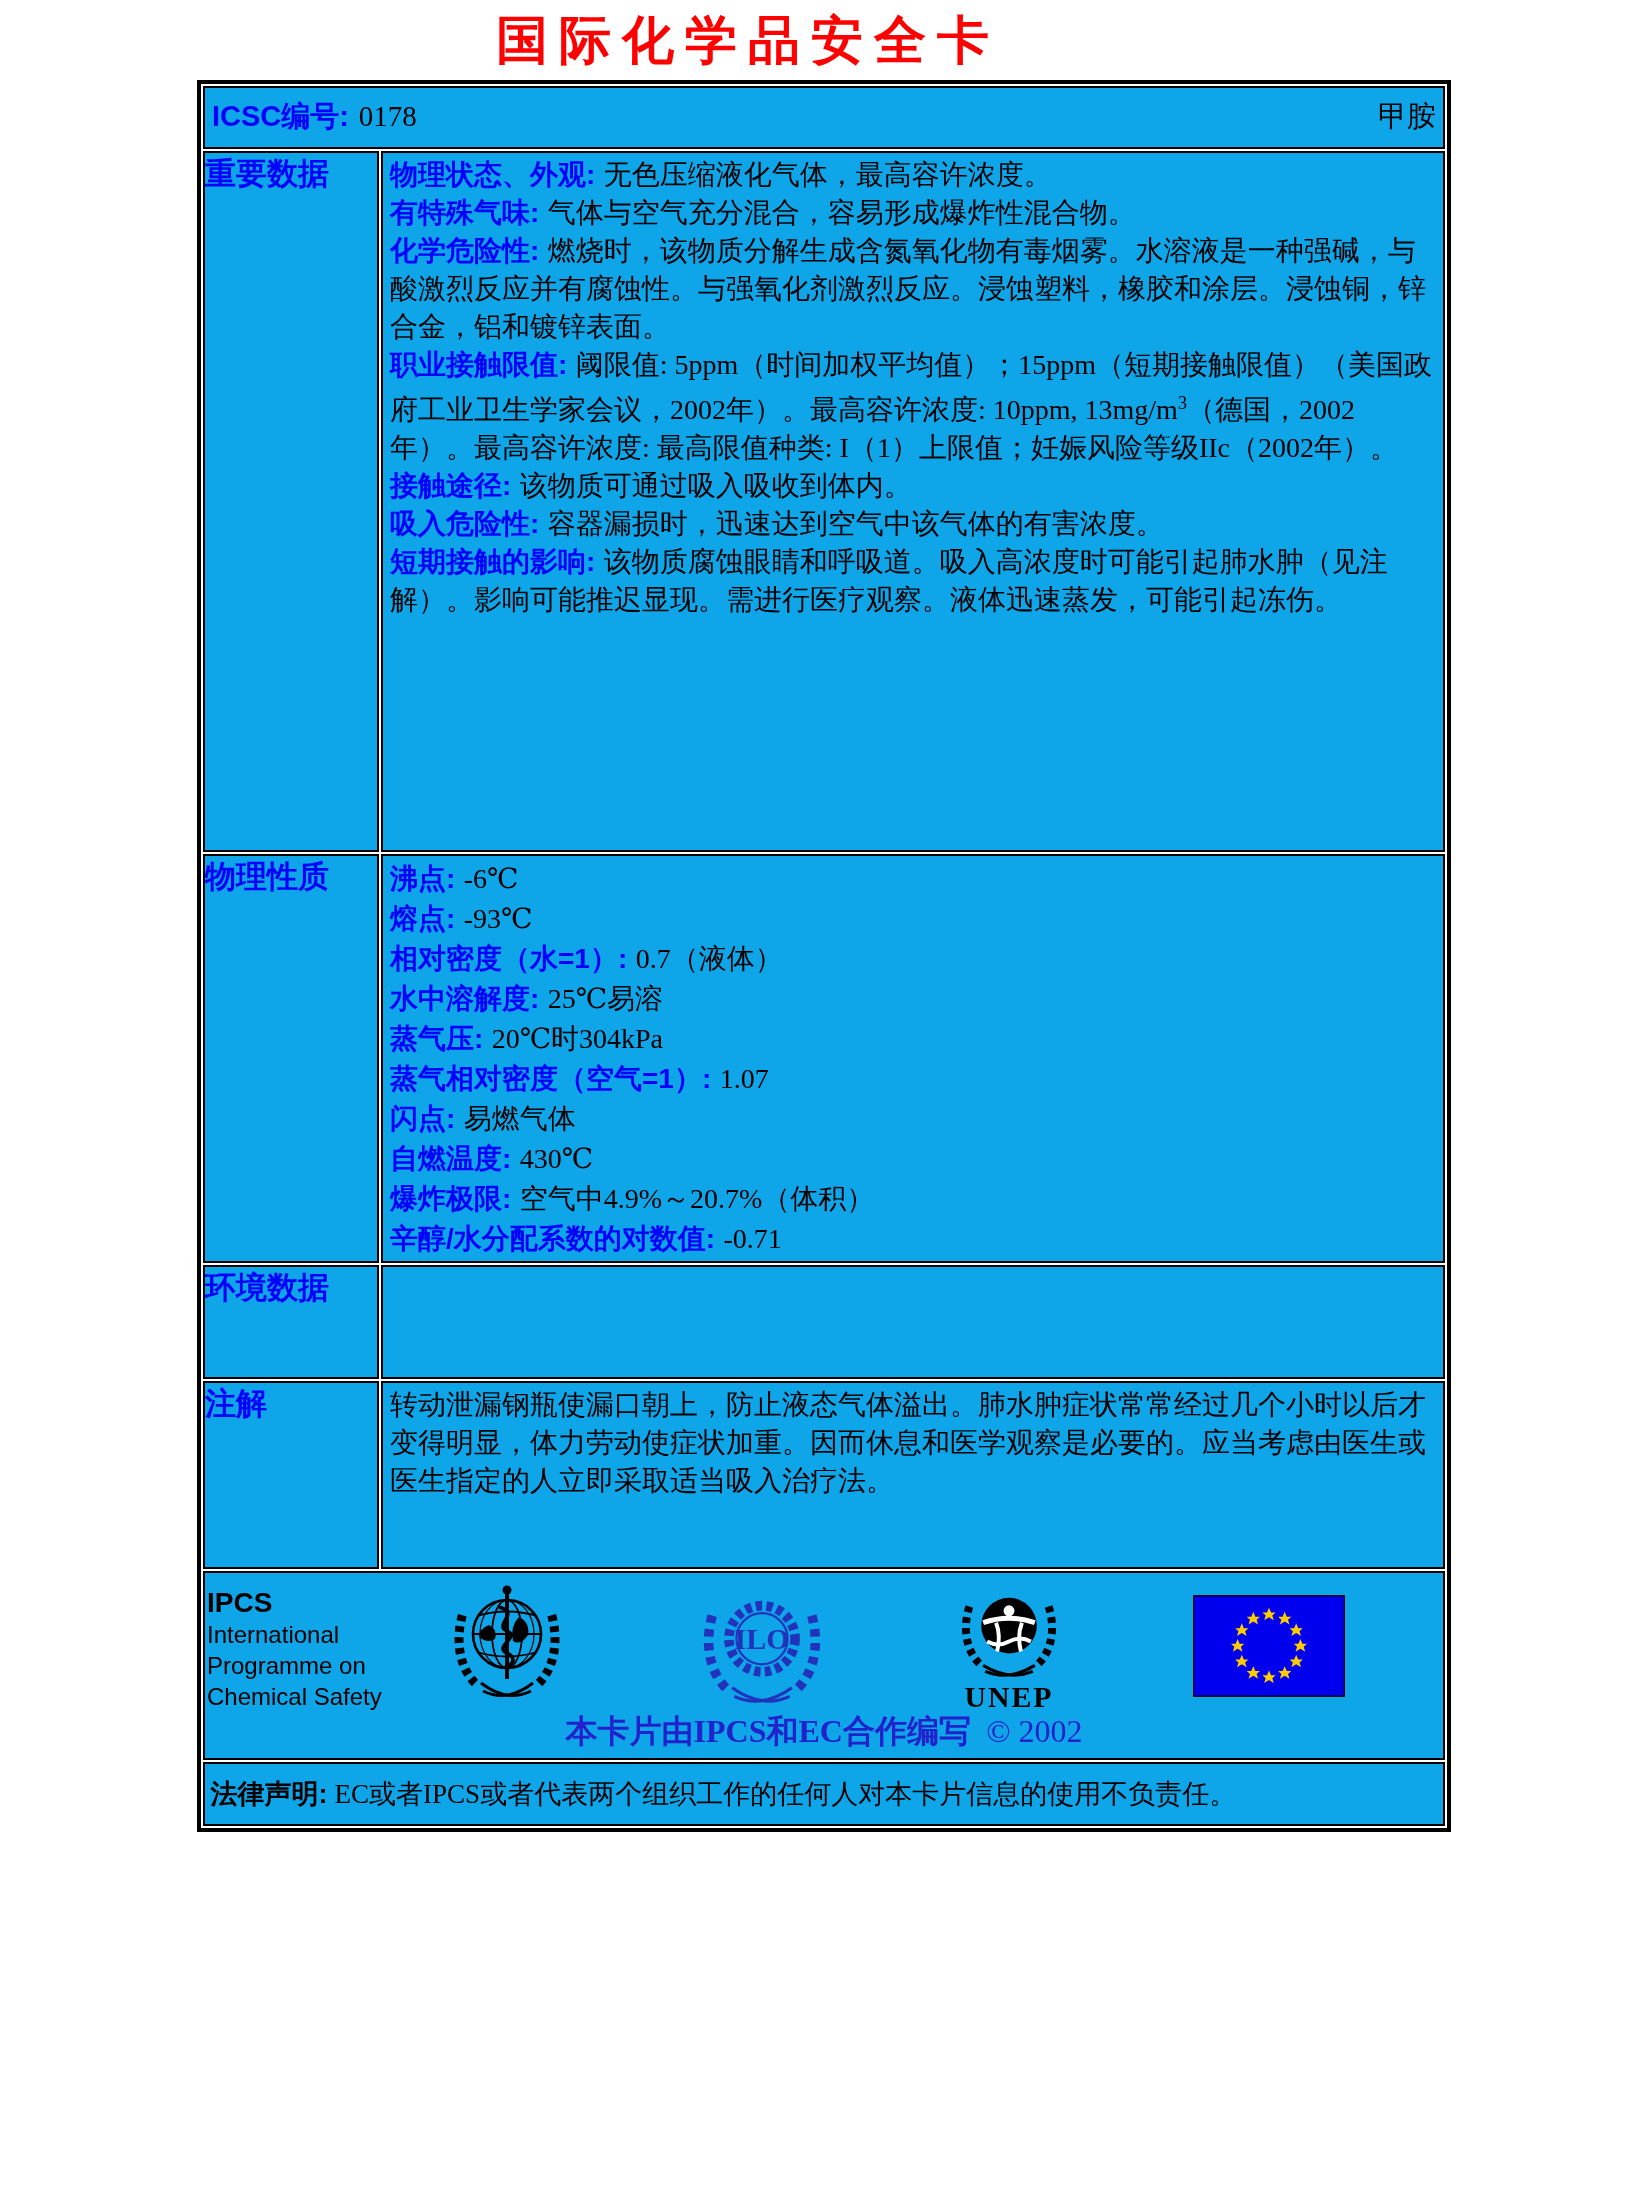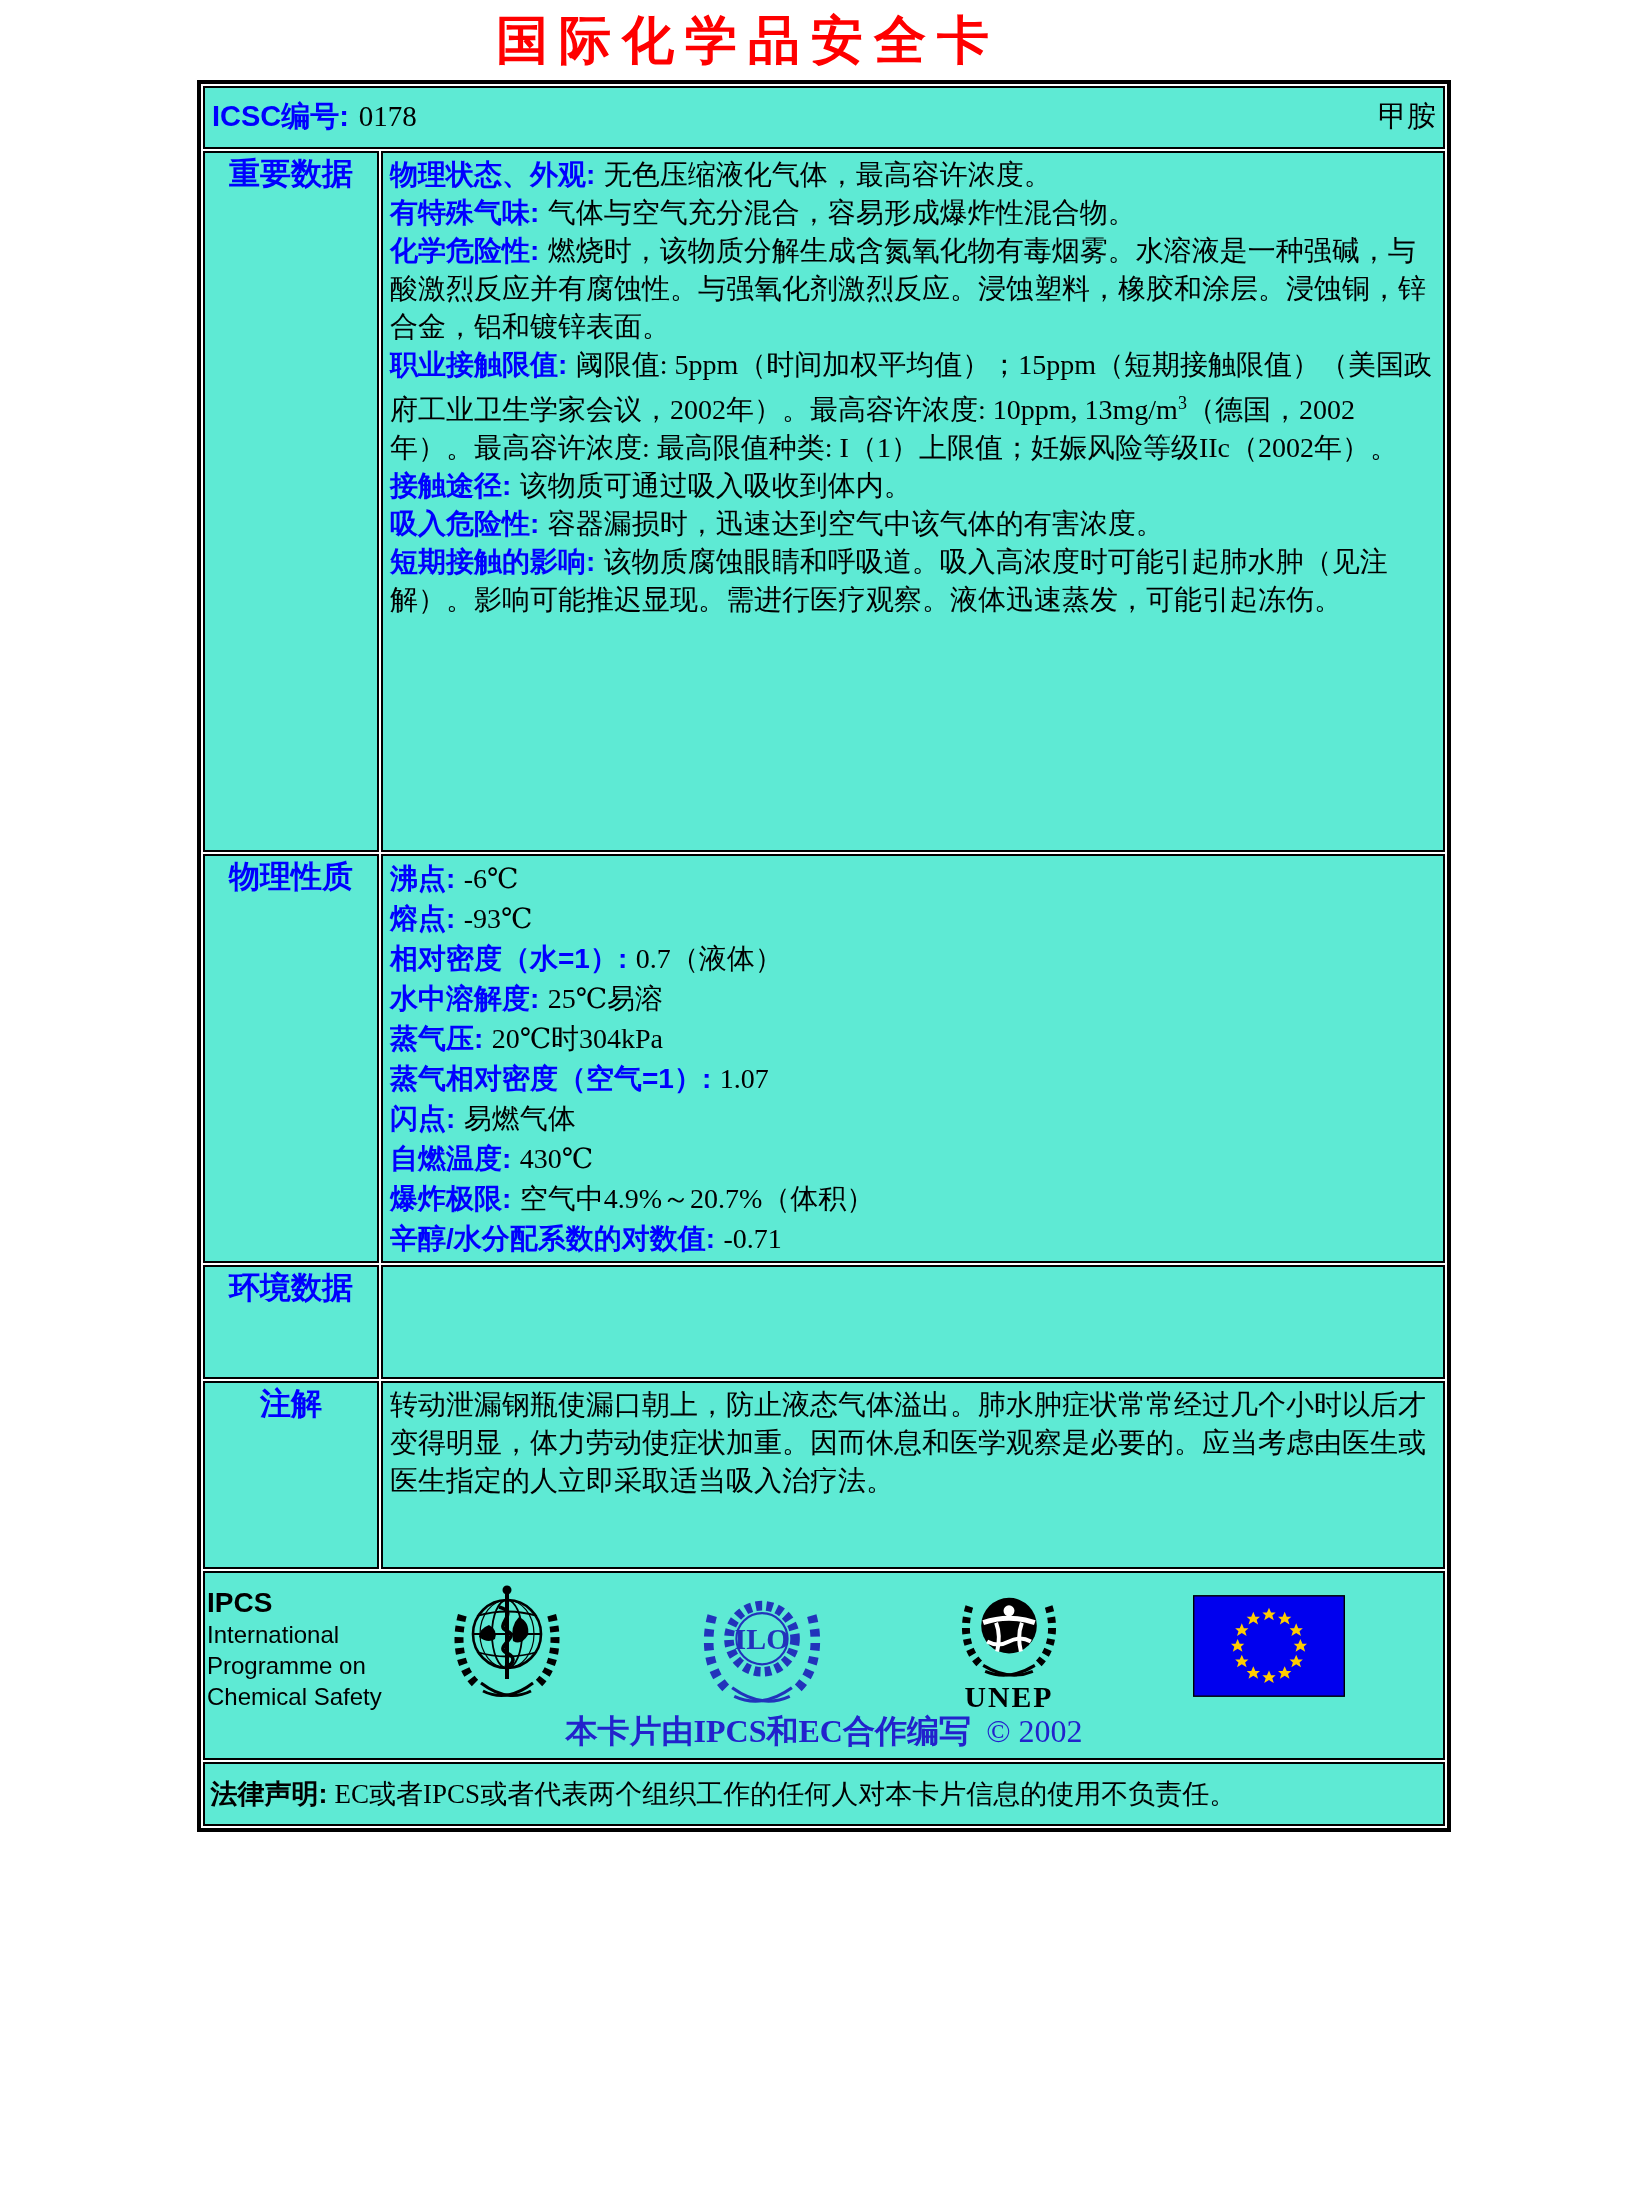--- a/index.html
+++ b/index.html
@@ -15,27 +15,27 @@
     font-size: 52px; line-height: 59px; letter-spacing: 11px;
     text-align: center; margin: 0 0 9.8px 0;
     font-family: "Liberation Serif", "DejaVu Serif", serif;
   }
 
   table.card {
     width: 1254px; table-layout: fixed;
     border-collapse: separate; border-spacing: 2.8px;
     border: 4.2px solid #000; background: #fff;
   }
-  table.card td { border: 2.1px solid #000; padding: 0; vertical-align: top; background:#5eead4; }
+  table.card td { border: 2.1px solid #000; padding: 0; vertical-align: top; background:#0ea5e9; }
   col.label-col { width: 176px; }
 
   .cellpad { box-sizing: border-box; padding: 2.8px 7px; }
 
   
-  td.label-cell { vertical-align: middle; text-align: center; }
+  td.label-cell { vertical-align: middle; }
   .row-label {
     color: var(--label_blue); font-weight: bold; font-size: 31px;
     font-family: "Liberation Sans", "DejaVu Sans", sans-serif;
   }
 
   
   .head-wrap {
     min-height: 59px; display: flex; align-items: center;
     justify-content: space-between; box-sizing: border-box; padding: 0 7px;
     font-size: 29px;

